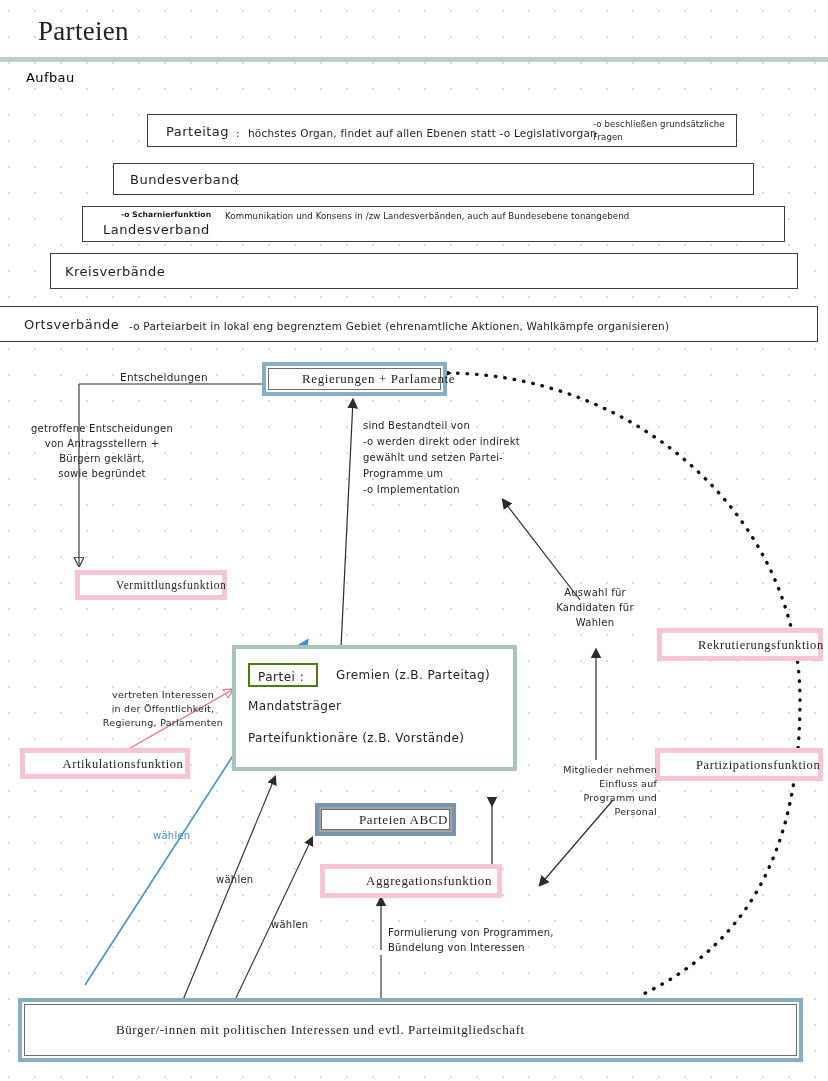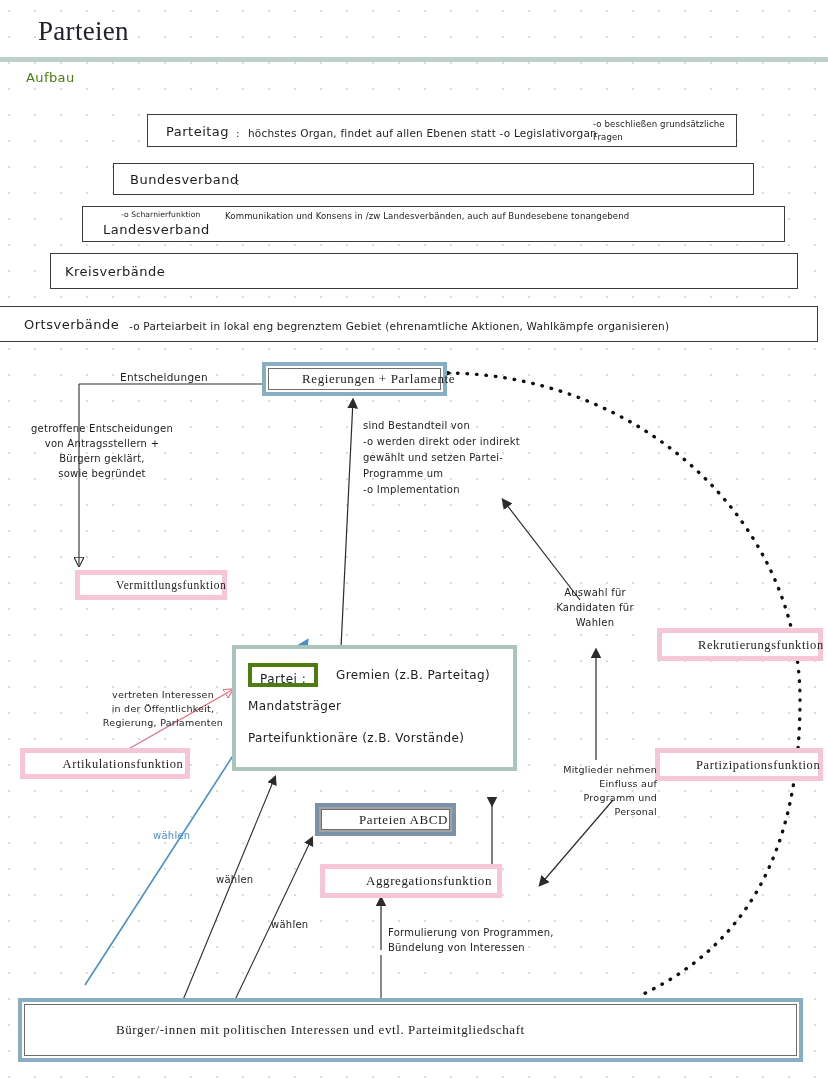--- a/index.html
+++ b/index.html
@@ -26,40 +26,40 @@
     font-family:"Liberation Serif", serif;
     font-size:27px;color:#20242a;letter-spacing:.3px;
   }
   .headrule{
     position:absolute;left:0;top:57px;width:828px;height:5px;
     background:#bcd0c7;
   }
   .subhead{
     position:absolute;left:26px;top:70px;
     font-family:"DejaVu Sans", sans-serif;
-    font-size:13px;color:#4d7c0f;letter-spacing:.4px;
+    font-size:13px;color:#000000;letter-spacing:.4px;
   }
 
   
   .hbox{
     position:absolute;
     border:1px solid #3c3c3c;
     background:#ffffff;
     box-sizing:border-box;
   }
   .hbox .txt{
     position:absolute;
     font-family:"DejaVu Sans", sans-serif;
     color:#1d1d1d;
     white-space:nowrap;
   }
   .lbl{font-size:13px;letter-spacing:.5px;}
   .body-s{font-size:10.5px;letter-spacing:.2px;}
   .body-xs{font-size:8.6px;letter-spacing:.1px;}
-  .red{color:#e2697f;font-size:7.6px;letter-spacing:.1px;}
+  .red{color:#e2697f;font-size:7.6px;letter-spacing:.1px;font-weight:bold;}
 
   
   .frame-blue{
     position:absolute;box-sizing:border-box;
     border:4px solid #87aec2;background:#fff;
   }
   .frame-blue .inner{
     position:absolute;inset:2px;border:1px solid #6d6d6d;background:#fff;
   }
   .frame-slate{
@@ -204,21 +204,21 @@
     <path d="M381,1000 L381,955" fill="none" stroke="#2b2b2b" stroke-width="1.1"></path>
   </g>
 </svg>
 
 <div class="frame-blue" style="left:262px;top:362px;width:185px;height:34px;">
   <div class="inner"></div>
   <div class="ctxt">Regierungen + Parlamente</div>
 </div>
 
 <div class="frame-green" style="left:232px;top:645px;width:285px;height:126px;">
-  <div style="position:absolute;left:12px;top:14px;width:70px;height:24px;border:4px solid #4d7c0f;box-sizing:border-box;">
+  <div style="position:absolute;left:12px;top:14px;width:70px;height:24px;border:2px solid #4d7c0f;box-sizing:border-box;">
     <span class="ltxt" style="left:8px;top:5px;font-size:12px;letter-spacing:.5px;">Partei  :</span>
   </div>
   <span class="ltxt" style="left:100px;top:19px;font-size:12px;letter-spacing:.4px;">Gremien  (z.B.  Parteitag)</span>
   <span class="ltxt" style="left:12px;top:50px;font-size:12px;letter-spacing:.4px;">Mandatsträger</span>
   <span class="ltxt" style="left:12px;top:82px;font-size:12px;letter-spacing:.4px;">Parteifunktionäre  (z.B.  Vorstände)</span>
 </div>
 
 <div class="frame-slate" style="left:315px;top:803px;width:141px;height:33px;">
   <div class="inner"></div>
   <div class="ctxt">Parteien ABCD</div>

